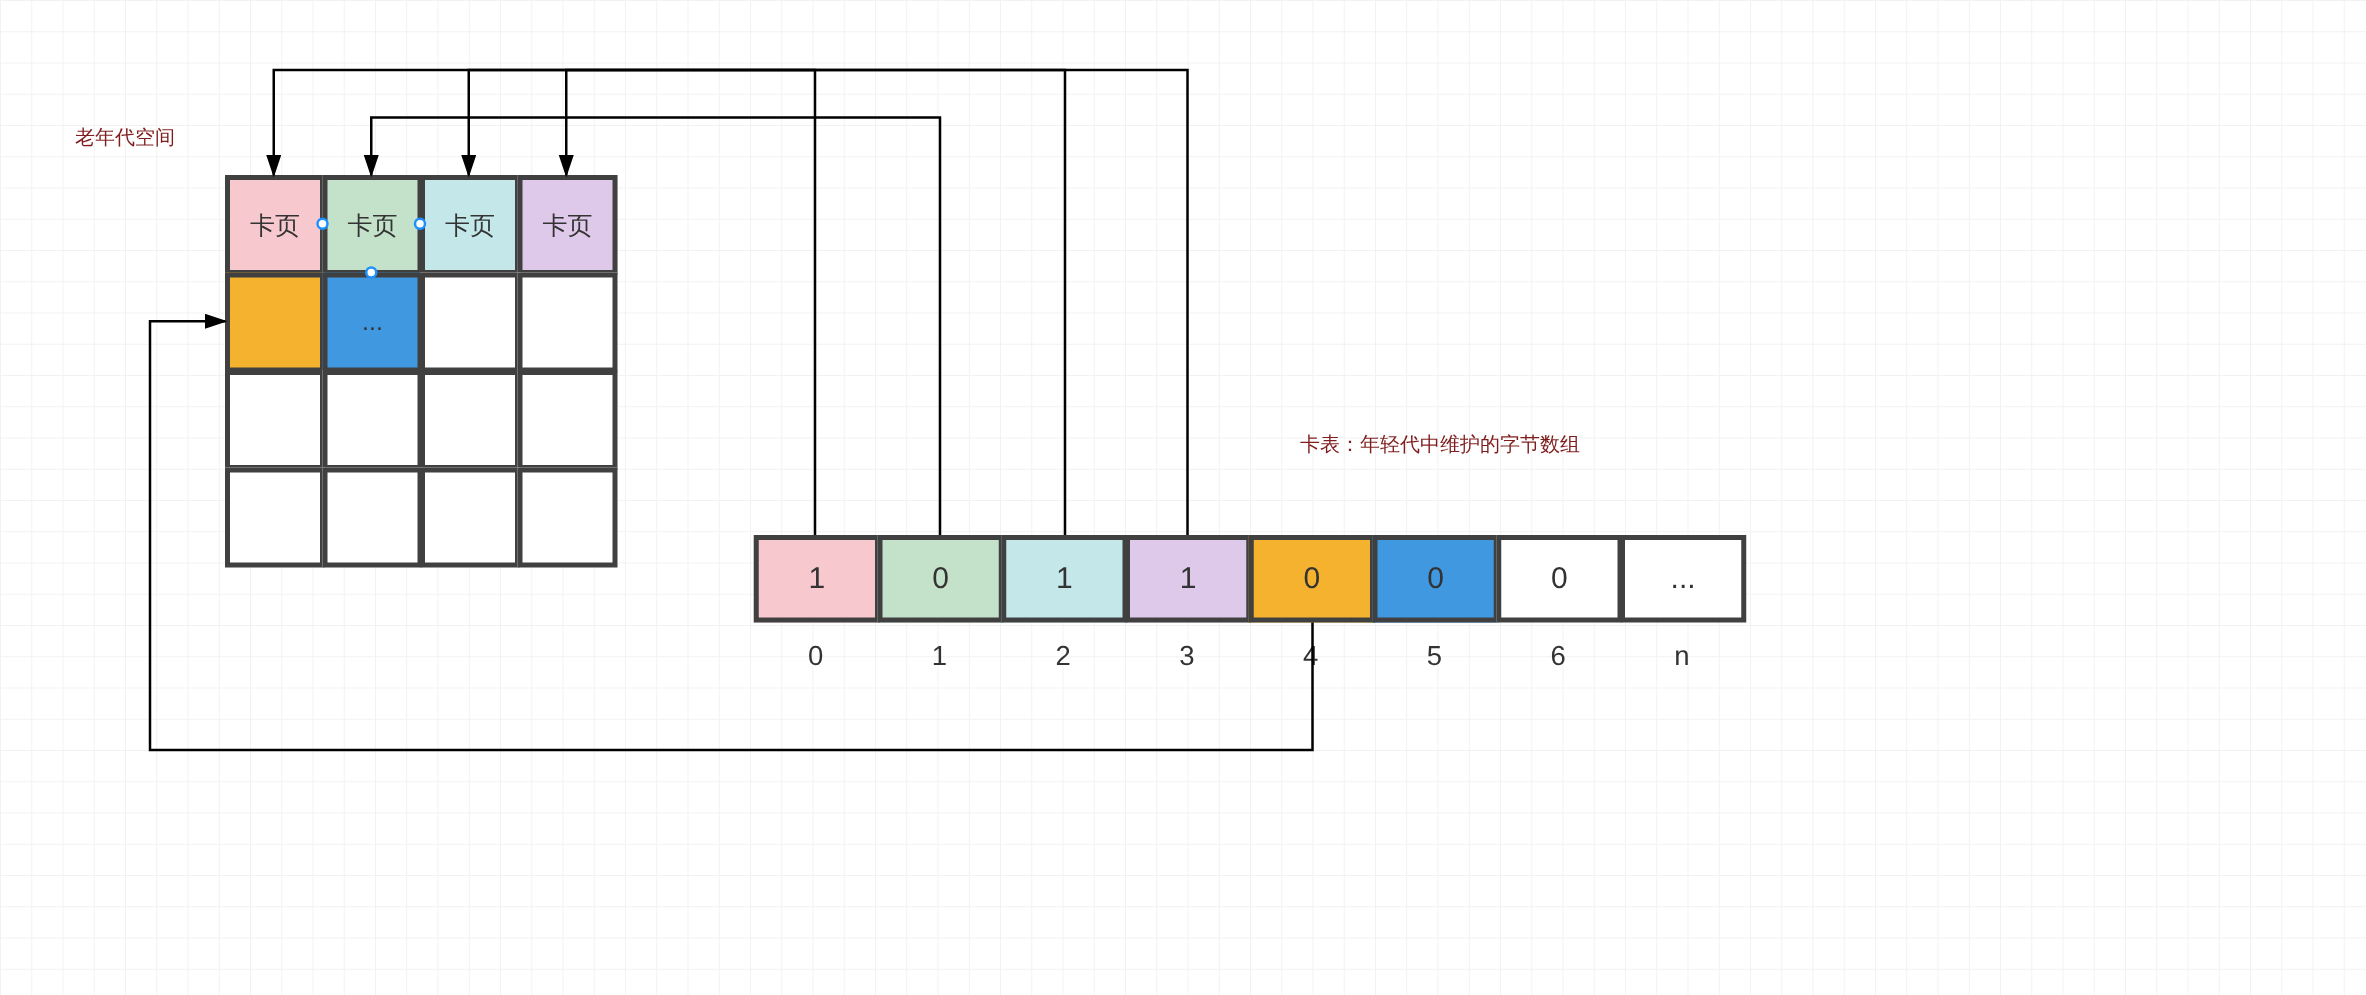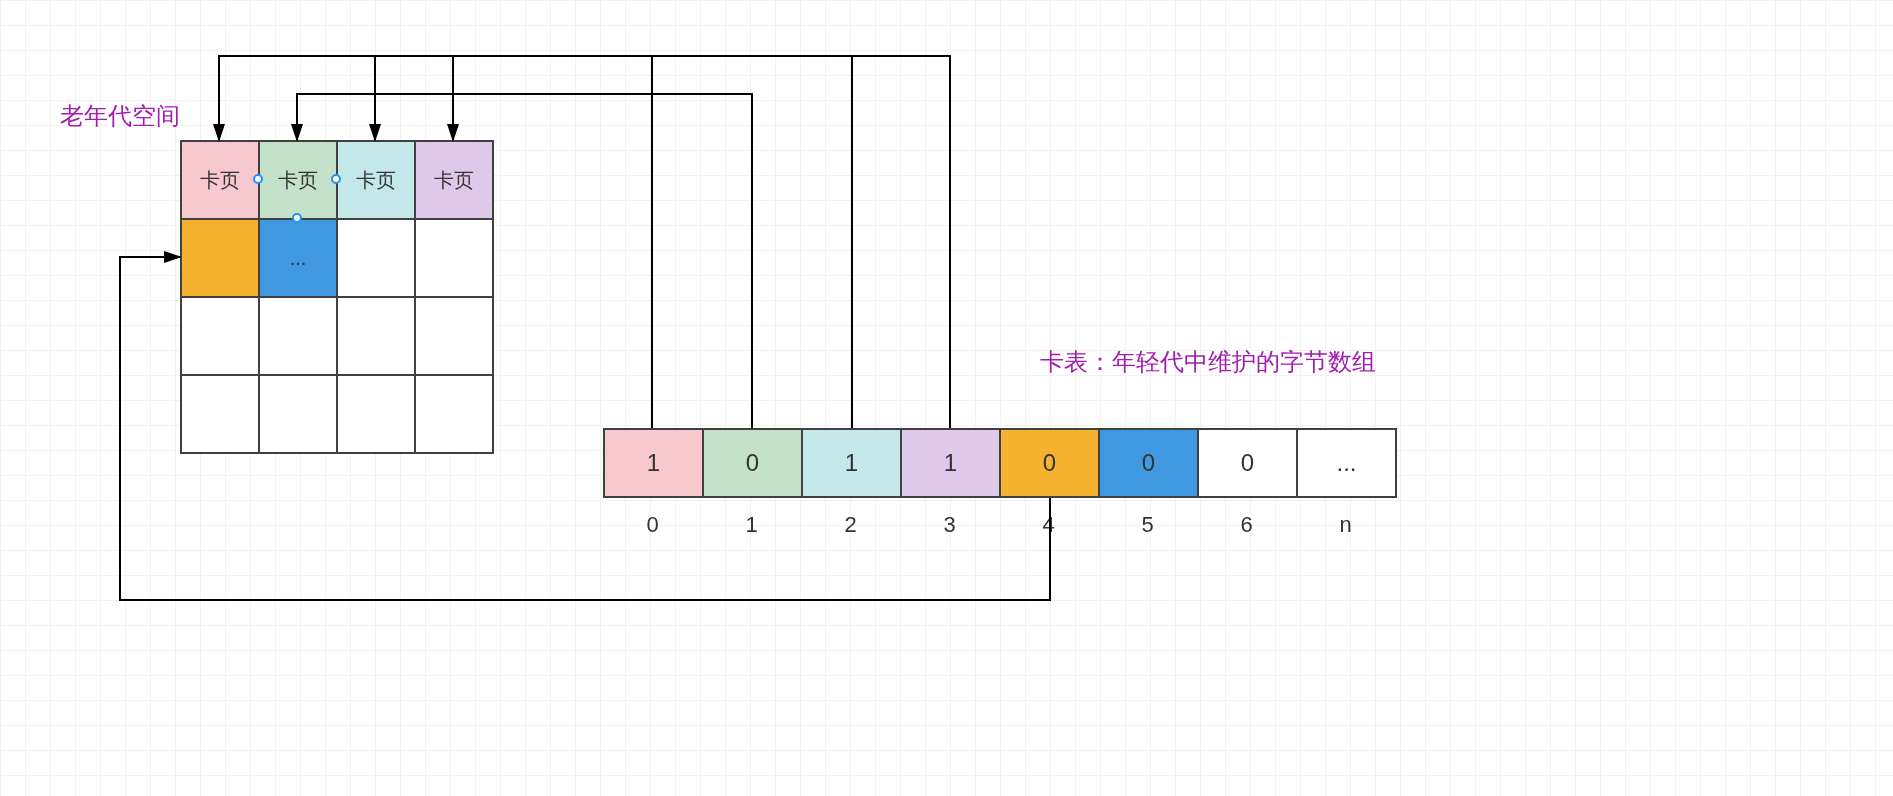--- a/index.html
+++ b/index.html
@@ -10,29 +10,29 @@
     font-family: "Microsoft YaHei", "PingFang SC", Arial, sans-serif;
     background-color: #ffffff;
     background-image:
       linear-gradient(#f2f2f2 1px, transparent 1px),
       linear-gradient(90deg, #f2f2f2 1px, transparent 1px);
     background-size: 25px 25px;
     overflow: hidden;
   }
   .label {
     position: absolute;
-    font-size: 24px;
-    color: #a21caf;
+    font-size: 16px;
+    color: #7f1d1d;
     white-space: nowrap;
   }
   svg { position: absolute; top: 0; left: 0; }
   .cell {
     position: absolute;
     box-sizing: border-box;
-    border: 2px solid #404040;
+    border: 4px solid #404040;
     display: flex;
     align-items: center;
     justify-content: center;
     font-size: 20px;
     color: #333;
   }
   .idx {
     position: absolute;
     font-size: 22px;
     font-weight: 500;

